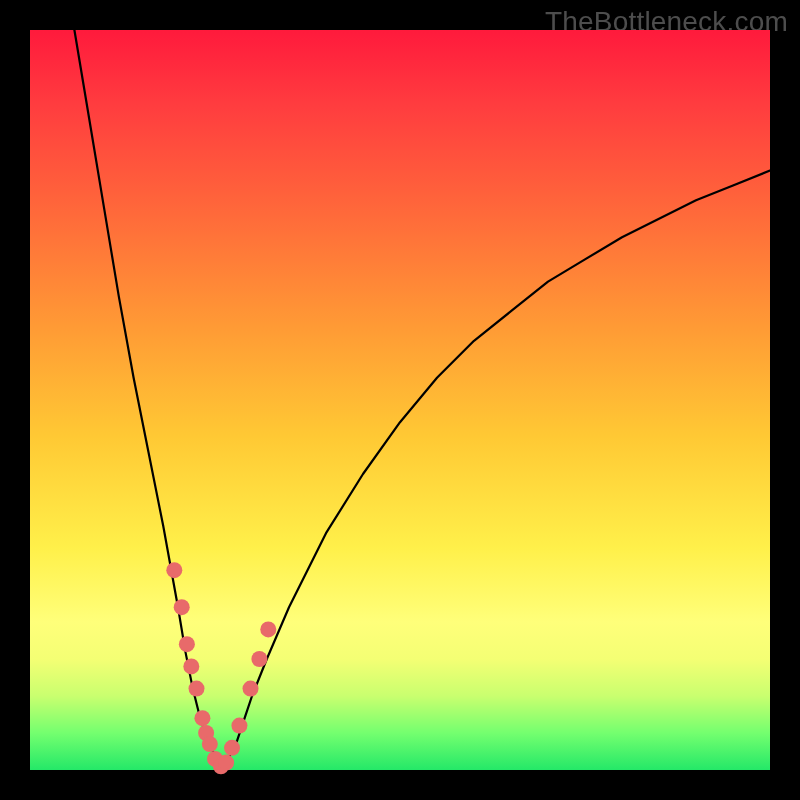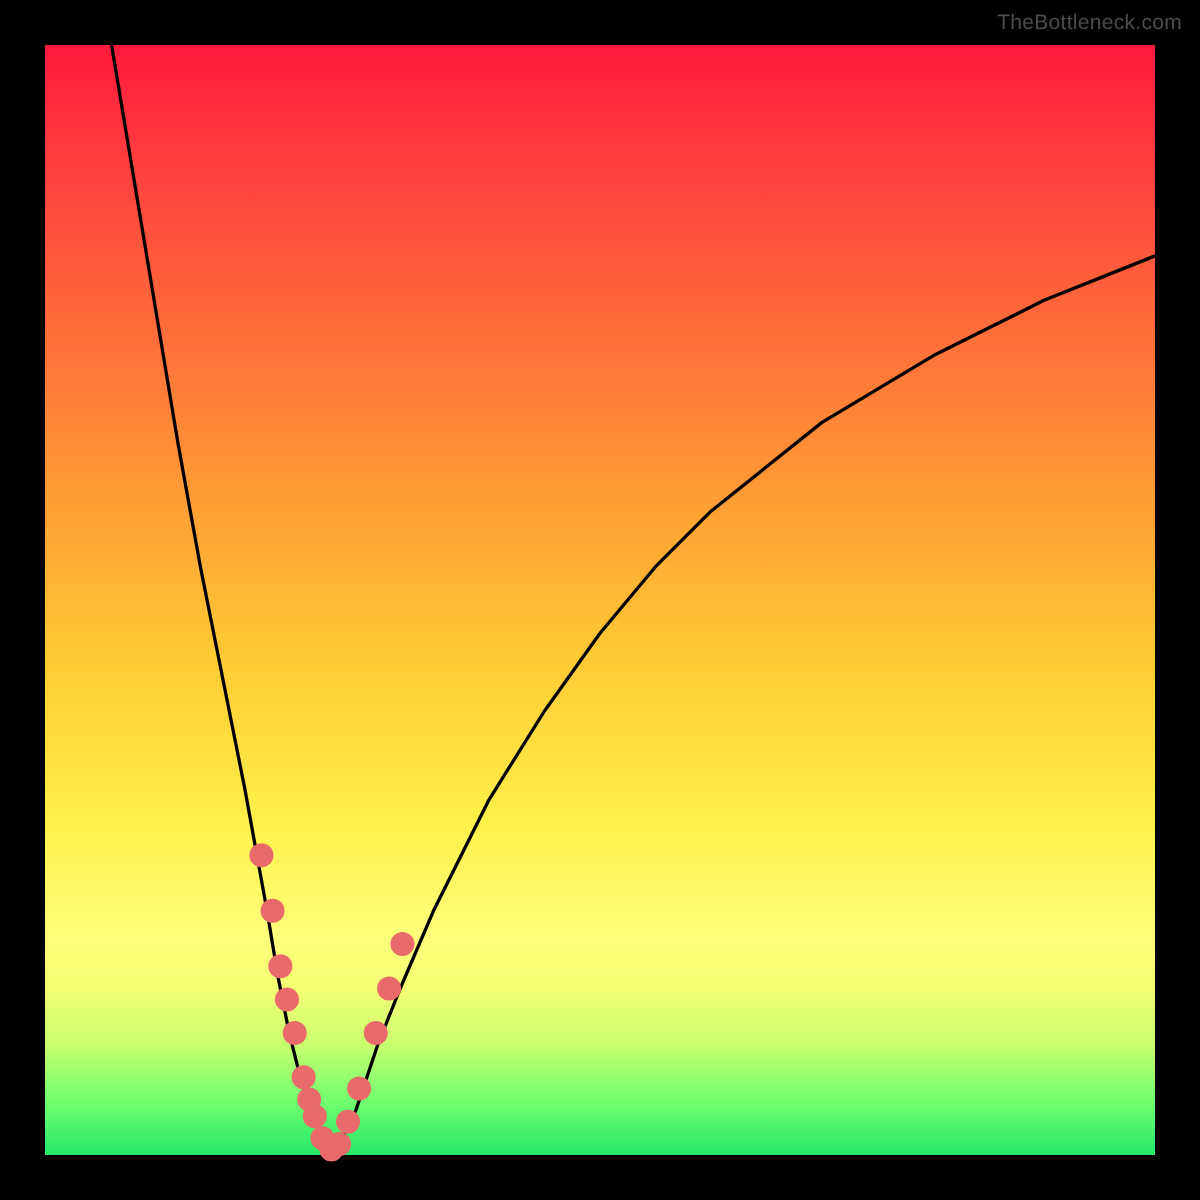--- a/index.html
+++ b/index.html
@@ -39,21 +39,21 @@
       #c9ff6f 90%,
       #74ff6f 95%,
       #24e868 100%
     );
   }
   .watermark {
     position: absolute;
     top: 6px;
     right: 12px;
     color: #4d4d4d;
-    font-size: 14px;
+    font-size: 28px;
     font-weight: 400;
     letter-spacing: 0.2px;
     user-select: none;
   }
   svg.curve {
     position: absolute;
     left: 0;
     top: 0;
     width: 740px;
     height: 740px;

